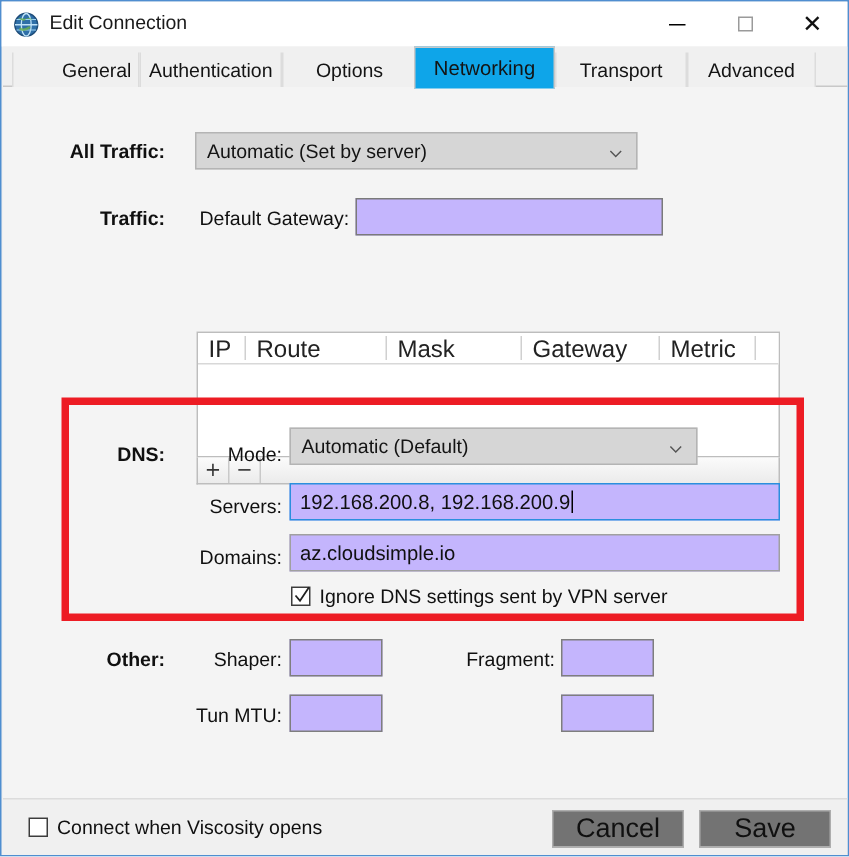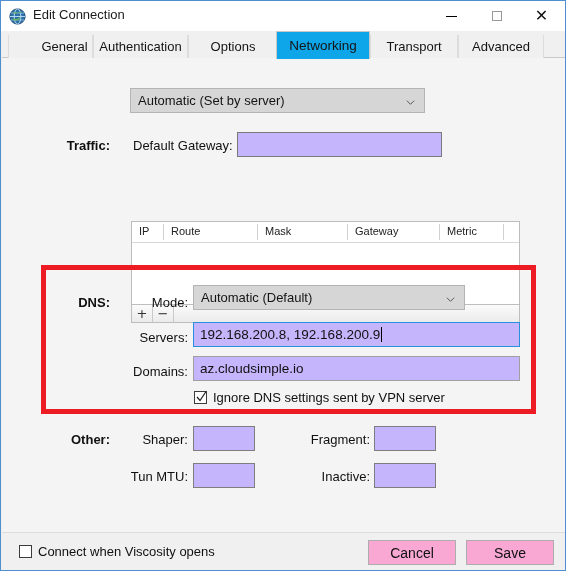--- a/index.html
+++ b/index.html
@@ -176,21 +176,21 @@
   }
   #route-head {
     position: relative;
     height: 20px;
     border-bottom: 1px solid #d8d8d8;
     background: #ffffff;
   }
   .colhdr {
     position: absolute;
     top: 3px;
-    font-size: 11px;
+    font-size: 16px;
     color: #222;
     white-space: nowrap;
     text-align: center;
   }
   .colsep {
     position: absolute;
     top: 2px;
     width: 1px;
     height: 16px;
     background: #d0d0d0;
@@ -251,26 +251,26 @@
     height: 39px;
     background: #f0f0f0;
     border-top: 1px solid #dcdcdc;
   }
   .dlgbtn {
     position: absolute;
     top: 7px;
     height: 25px;
     width: 88px;
     box-sizing: border-box;
-    background: #f9a8d4;
+    background: #737373;
     border: 1px solid #adadad;
     display: flex;
     align-items: center;
     justify-content: center;
-    font-size: 14px;
+    font-size: 18px;
     color: #101010;
   }
 </style>
 </head>
 <body>
 
 <div id="window">
 
   <div id="titlebar">
     <svg id="app-icon" viewBox="0 0 17 17">
@@ -311,20 +311,21 @@
     <div class="tab" style="left:368px;width:88px;">
         <span>Transport</span>
       </div>
     <div class="tab" style="left:456px;width:86px;">
         <span>Advanced</span>
       </div>
   </div>
 
   <div id="panel">
 
+    <div class="lbl bold right" style="left:0px; top:35px; width:108px;">All Traffic:</div>
 
     <div class="combo" style="left:128px; top:30px; width:295px;">
       <span>Automatic (Set by server)</span>
       <svg class="chev" viewBox="0 0 10 10">
         <path d="M1 3 L5 7 L9 3" fill="none" stroke="#555" stroke-width="1.1"></path>
       </svg>
     </div>
 
     <div class="lbl bold right" style="left:0px; top:80px; width:108px;">Traffic:</div>
 
@@ -399,21 +400,20 @@
     <div class="lbl right" style="left:225px; top:374px; width:143px;">Fragment:</div>
     <div class="field" style="left:372px; top:368px; width:62px; border-color:#7e7e7e;">
       <span></span>
     </div>
 
     <div class="lbl right" style="left:108px; top:411px; width:78px;">Tun MTU:</div>
     <div class="field" style="left:191px; top:405px; width:62px; border-color:#7e7e7e;">
       <span></span>
     </div>
 
-    <div class="lbl right" style="left:225px; top:411px; width:143px;">Inactive:</div>
     <div class="field" style="left:372px; top:405px; width:62px; border-color:#7e7e7e;">
       <span></span>
     </div>
 
   </div>
 
   <div id="dns-highlight"></div>
 
   <div id="bottombar">
     <div class="cbox" style="left:17px; top:12px;"></div>

